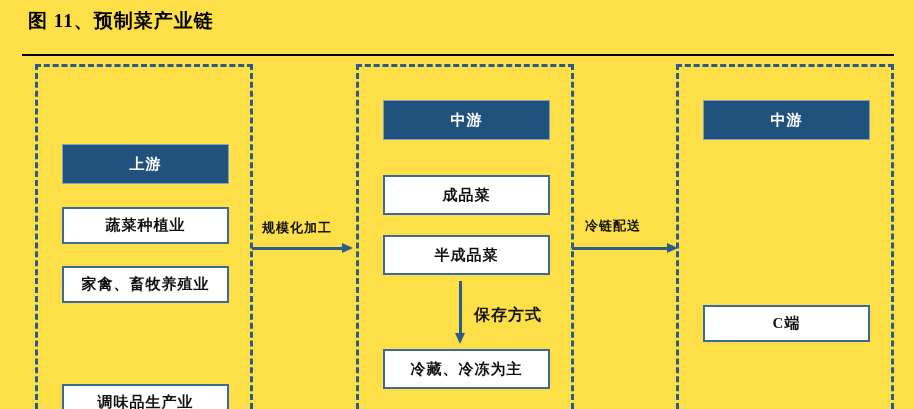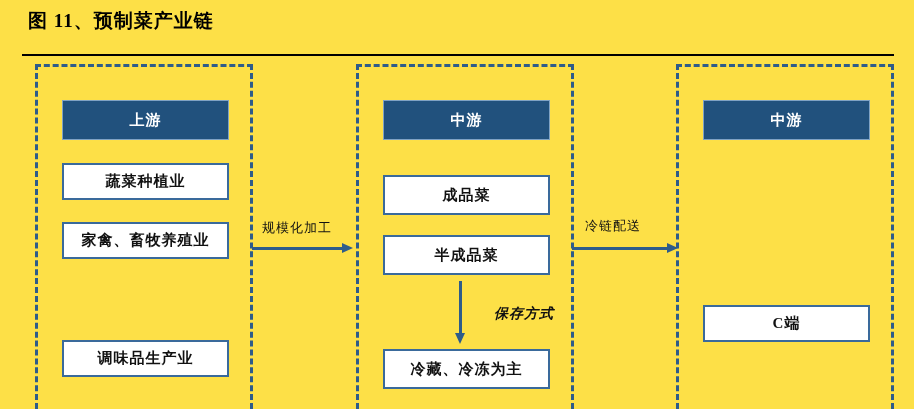--- a/index.html
+++ b/index.html
@@ -71,21 +71,21 @@
     border: 1px solid #7FA2C4;
     color: #ffffff;
   }
   .node.plain {
     background: #ffffff;
     border: 2px solid #3A6A9B;
     color: #111111;
   }
 
   
-  .col1 { left: 62px;  width: 167px; }
+  .col1 { left: 62px;  width: 167px; margin-top: 44px; }
   .col2 { left: 383px; width: 167px; }
   .col3 { left: 703px; width: 167px; }
 
   .h-head { top: 100px;  height: 40px; }
   .r1     { top: 163px;  height: 37px; }
   .r2     { top: 222px;  height: 37px; }
   .r3     { top: 281px;  height: 37px; }
   .r4     { top: 340px;  height: 37px; text-align: right; }
 
   .m-r1   { top: 175px;  height: 40px; }
@@ -119,21 +119,21 @@
   #arrow-1 { left: 252px; top: 243px; width: 101px; }
   #arrow-1 .shaft { width: 91px; }
   #arrow-1 .head  { left: 90px; }
   #arrow-2 { left: 572px; top: 243px; width: 106px; }
   #arrow-2 .shaft { width: 96px; }
   #arrow-2 .head  { left: 95px; }
 
   .arrow-label {
     position: absolute;
     font-size: 13px;
-    font-weight: normal;
+    font-weight: bold;
     color: #111111;
     letter-spacing: 1px;
     white-space: nowrap;
   }
   #arrow-1-label { left: 262px; top: 219px; }
   #arrow-2-label { left: 585px; top: 217px; }
 
   
   #arrow-down {
     position: absolute;
@@ -155,28 +155,27 @@
     left: 0;
     top: 52px;
     width: 0;
     height: 0;
     border-left: 5.5px solid transparent;
     border-right: 5.5px solid transparent;
     border-top: 11px solid #2E5C8A;
   }
   #arrow-down-label {
     position: absolute;
-    left: 494px;
+    left: 474px;
     top: 305px;
-    font-size: 14px;
+    font-size: 16px;
     font-weight: bold;
     color: #111111;
     letter-spacing: 1px;
     white-space: nowrap;
-    font-style: italic;
   }
 </style>
 </head>
 <body>
 
 <div id="page">
 
   <div id="figure-title">图 11、预制菜产业链</div>
   <div id="title-rule"></div>
 

